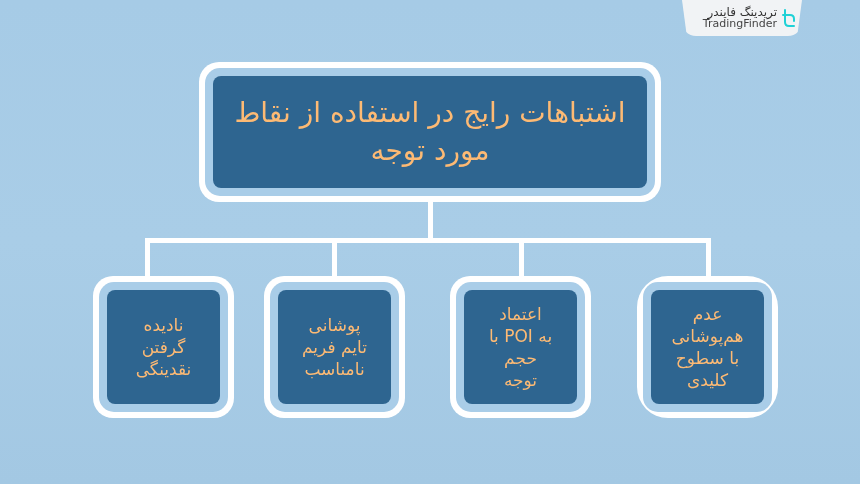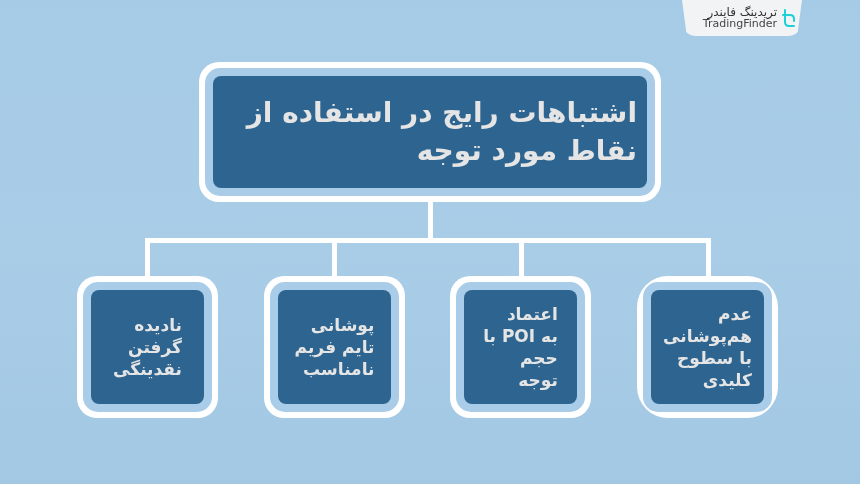--- a/index.html
+++ b/index.html
@@ -9,22 +9,22 @@
   .logo{position:absolute;left:682px;top:0;width:120px;height:36px;background:#f1f3f5;
     border-radius:0 0 14px 14px;clip-path:polygon(0 0,100% 0,96% 100%,4% 100%);
     display:flex;align-items:center;justify-content:flex-end;padding-right:6px;box-sizing:border-box;gap:5px;}
   .logo-text{display:flex;flex-direction:column;align-items:flex-end;line-height:11px;}
   .logo-fa{font-size:12px;color:#333;direction:rtl;text-align:center;}
   .logo-en{font-size:11px;color:#444;}
   .logo-icon{width:14px;height:18px;}
   .box{position:absolute;background:#fff;border-radius:20px;box-sizing:border-box;padding:6px;}
   .box .ring{width:100%;height:100%;box-sizing:border-box;background:#a9cde8;border-radius:15px;padding:8px;}
   .box .inner{width:100%;height:100%;box-sizing:border-box;background:#2e6590;border-radius:8px;
-    display:flex;align-items:center;justify-content:center;color:#e5e5e5;
-    font-weight:bold;direction:rtl;}
+    display:flex;align-items:center;justify-content:center;text-align:center;color:#fdba74;
+    font-weight:normal;direction:rtl;}
   .top{left:199px;top:62px;width:462px;height:140px;}
   .top .inner{font-size:28px;line-height:38px;padding:0 10px;}
   .sub{top:276px;width:141px;height:142px;}
   .sub .inner{font-size:17px;line-height:22px;padding:0 4px;white-space:pre-line;}
   .line{position:absolute;background:#fff;}
 </style>
 </head>
 <body>
 
 <div class="logo">
@@ -43,21 +43,21 @@
 <div class="line" style="left:332px;top:238px;width:5px;height:40px;"></div>
 <div class="line" style="left:519px;top:238px;width:5px;height:40px;"></div>
 <div class="line" style="left:706px;top:238px;width:5px;height:40px;"></div>
 
 <div class="box top">
   <div class="ring">
     <div class="inner">اشتباهات رایج در استفاده از نقاط مورد توجه</div>
   </div>
 </div>
 
-<div class="box sub" style="left:77px;">
+<div class="box sub" style="left:93px;">
   <div class="ring">
     <div class="inner">نادیده
 گرفتن
 نقدینگی</div>
   </div>
 </div>
 <div class="box sub" style="left:264px;">
   <div class="ring">
     <div class="inner">پوشانی
 تایم فریم

